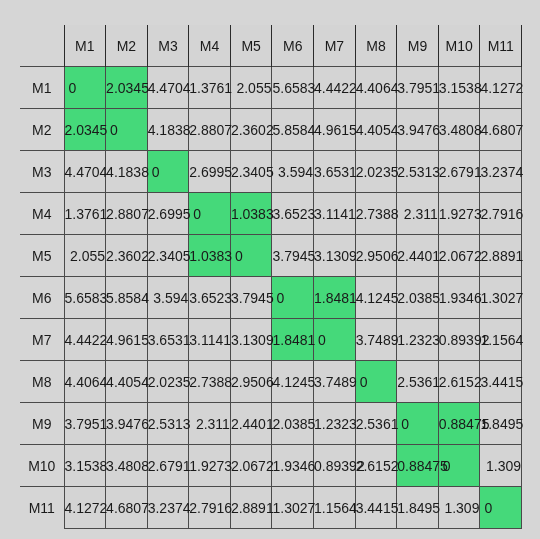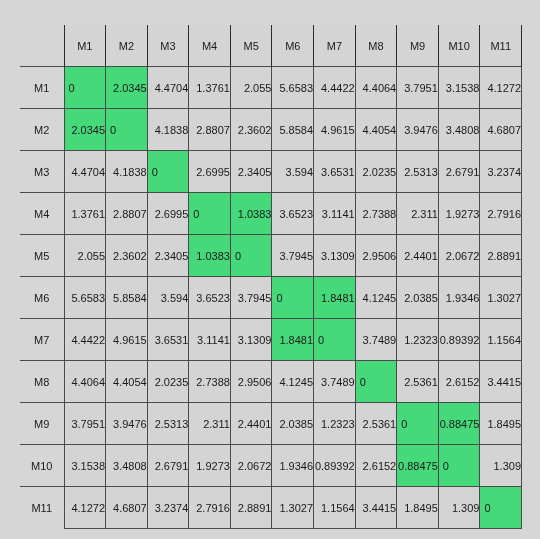--- a/index.html
+++ b/index.html
@@ -18,21 +18,21 @@
     left: 20px;
     top: 25px;
     width: 502px;
     height: 496px;
   }
   table.matrix {
     border-collapse: collapse;
     table-layout: fixed;
     width: 502px;
     height: 496px;
-    font-size: 11px;
+    font-size: 14px;
     color: #1a1a1a;
   }
   table.matrix col.lbl { width: 44px; }
   table.matrix col.dat { width: 41.6px; }
 
   table.matrix th, table.matrix td {
     padding: 0;
     margin: 0;
     overflow: visible;
     white-space: nowrap;

